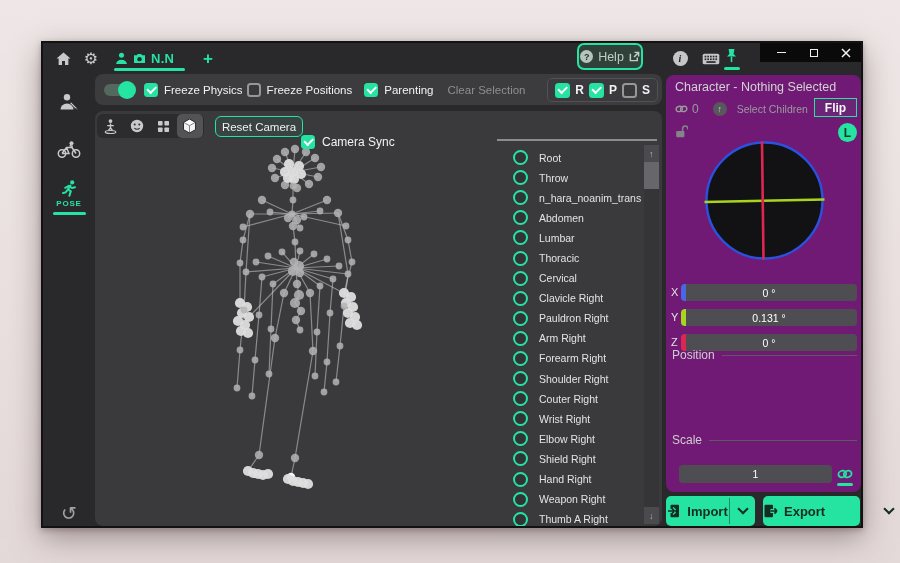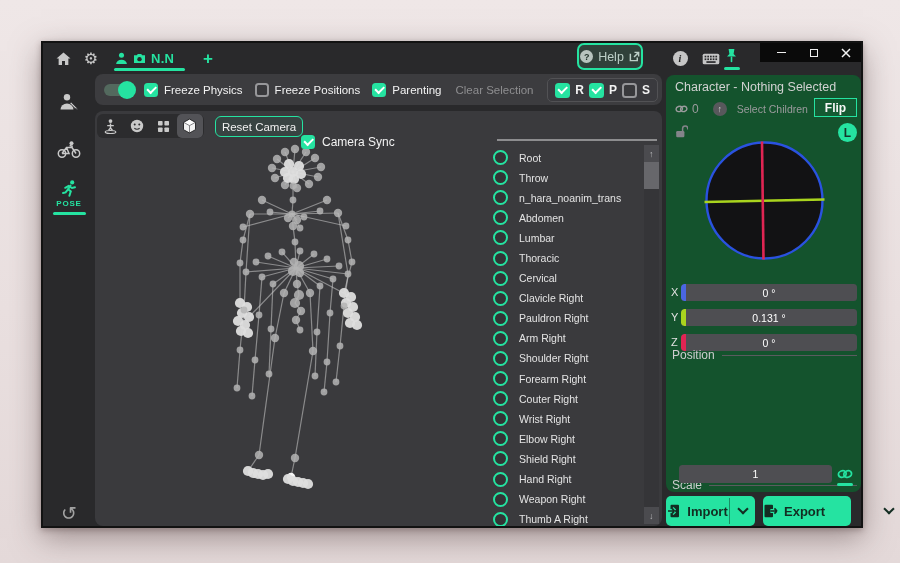--- a/index.html
+++ b/index.html
@@ -54,32 +54,32 @@
 
   
   .seg { position:absolute; left:2px; top:3px; width:107px; height:24px; background:#2c2c2e; border-radius:6px; display:flex; align-items:center; }
   .seg-btn { width:26.5px; height:24px; display:flex; align-items:center; justify-content:center; color:#c9c9c9; border-radius:5px; }
   .seg-btn.active { background:#535357; color:#f0f0f0; }
   .reset-cam { position:absolute; left:120px; top:5px; width:88px; height:21px; border:1.6px solid var(--green); border-radius:6px; background:rgba(37,227,161,.06); color:#f0f0f0; font-size:11.5px; display:flex; align-items:center; justify-content:center; }
   .cam-sync { position:absolute; left:206px; top:24px; display:flex; align-items:center; gap:7px; color:#f2f2f2; font-size:12px; }
 
   
   .list-divider { position:absolute; left:402px; top:28px; width:160px; height:1.5px; background:#8d8d8f; }
-  .bone-rows { position:absolute; left:398px; top:36.5px; width:148px; }
+  .bone-rows { position:absolute; left:418px; top:36.5px; width:148px; }
   .bone-row { height:20.1px; display:flex; align-items:center; gap:11px; }
   .bone-dot { width:15px; height:15px; border-radius:50%; border:2.2px solid var(--green); background:#333335; flex:none; }
   .bone-name { color:#e4e4e4; font-size:10.5px; white-space:nowrap; }
   .vscroll { position:absolute; left:549px; top:34px; width:14.5px; height:379px; background:rgba(0,0,0,.07); }
   .vs-btn { position:absolute; left:0; width:14.5px; height:17px; background:#4b4b4f; color:#b8b8ba; font-size:9px; display:flex; align-items:center; justify-content:center; }
   .vs-up { top:0; }
   .vs-down { top:362px; }
   .vs-thumb { position:absolute; left:0; top:17px; width:14.5px; height:27px; background:#67676b; }
 
   
-  .inspector { position:absolute; left:623px; top:32px; width:195px; height:417px; background:#14532d; border-radius:8px; }
+  .inspector { position:absolute; left:623px; top:32px; width:195px; height:417px; background:#701a75; border-radius:8px; }
   .insp-title { position:absolute; left:9px; top:5px; color:#d2d2d2; font-size:12.5px; }
   .insp-row2 { position:absolute; left:9px; top:25px; width:178px; height:17px; display:flex; align-items:center; }
   .link-count { color:#9b9b9d; font-size:12px; margin-left:4px; }
   .up-circle { width:14px; height:14px; border-radius:50%; background:#58585c; color:#cfcfcf; font-size:9px; display:flex; align-items:center; justify-content:center; margin-left:14px; }
   .sel-children { color:#9b9b9d; font-size:10.5px; margin-left:10px; }
   .flip-btn { position:absolute; left:148px; top:23px; width:43px; height:19px; border:1.6px solid var(--green); border-radius:0; background:rgba(37,227,161,.05);
     color:#f7f7f7; font-size:12px; font-weight:bold; display:flex; align-items:center; justify-content:center; }
   .lock { position:absolute; left:9px; top:49px; }
   .l-badge { position:absolute; left:172px; top:48px; width:19px; height:19px; border-radius:50%; background:var(--green); color:#16342a; font-size:12px; font-weight:bold; display:flex; align-items:center; justify-content:center; }
   .gizmo { position:absolute; left:33px; top:60px; }
@@ -226,21 +226,21 @@
 
   <div class="toolbar-card">
     <div class="toggle">
       <div class="pill"></div>
       <div class="knob"></div>
     </div>
     <label class="tb-check" style="margin-left:11px;">
       <span class="cb on"></span>
       <span>Freeze Physics</span>
     </label>
-    <label class="tb-check" style="margin-left:12px;">
+    <label class="tb-check" style="margin-left:4px;">
       <span class="cb off"></span>
       <span>Freeze Positions</span>
     </label>
     <label class="tb-check" style="margin-left:12px;">
       <span class="cb on"></span>
       <span>Parenting</span>
     </label>
     <span class="clear-sel" style="margin-left:14px;">Clear Selection</span>
     <div class="rps-group">
       <span class="cb on" style="width:15px;height:15px;"></span>
@@ -538,25 +538,25 @@
         <div class="bone-row">
           <span class="bone-dot"></span>
           <span class="bone-name">Pauldron Right</span>
         </div>
         <div class="bone-row">
           <span class="bone-dot"></span>
           <span class="bone-name">Arm Right</span>
         </div>
         <div class="bone-row">
           <span class="bone-dot"></span>
+          <span class="bone-name">Forearm Right</span>
+        </div>
+        <div class="bone-row">
+          <span class="bone-dot"></span>
           <span class="bone-name">Shoulder Right</span>
-        </div>
-        <div class="bone-row">
-          <span class="bone-dot"></span>
-          <span class="bone-name">Forearm Right</span>
         </div>
         <div class="bone-row">
           <span class="bone-dot"></span>
           <span class="bone-name">Couter Right</span>
         </div>
         <div class="bone-row">
           <span class="bone-dot"></span>
           <span class="bone-name">Wrist Right</span>
         </div>
         <div class="bone-row">
@@ -644,21 +644,21 @@
         <div class="axis-value">0 °</div>
       </div>
     </div>
 
     <div class="section-row" style="top:273px;">
       <span class="section-label">Position</span>
       <div class="section-rule"></div>
     </div>
 
 
-    <div class="section-row" style="top:358px;margin-top:45px;">
+    <div class="section-row" style="top:358px;">
       <span class="section-label">Scale</span>
       <div class="section-rule"></div>
     </div>
     <div class="scale-field">1</div>
     <div class="scale-link">
       <svg width="16" height="12" viewBox="0 0 16 12">
           <g fill="none" stroke="var(--green)" stroke-width="1.8">
             <ellipse cx="5.3" cy="6" rx="3.9" ry="3.2" transform="rotate(-20 5.3 6)"></ellipse>
             <ellipse cx="10.7" cy="6" rx="3.9" ry="3.2" transform="rotate(-20 10.7 6)"></ellipse>
           </g>
@@ -674,21 +674,21 @@
           <path d="M1 7 H7.6 M7.6 7 L5 4.4 M7.6 7 L5 9.6" stroke="var(--green)" stroke-width="4.2" fill="none"></path>
           <path d="M1 7 H7.6 M7.6 7 L5 4.4 M7.6 7 L5 9.6" stroke="#132d22" stroke-width="1.7" fill="none"></path>
         </svg>
       <span>Import</span>
     </div>
     <div class="io-divider"></div>
     <div class="io-caret">
         <div class="chev"></div>
       </div>
   </div>
-  <div class="io-btn" style="left:720px;width:88px;gap:30px;">
+  <div class="io-btn" style="left:720px;width:97px;gap:30px;">
     <div class="io-main">
       <svg width="15" height="14" viewBox="0 0 15 14">
           <path d="M2.5 0.8 H9 a1 1 0 0 1 1 1 V12.2 a1 1 0 0 1 -1 1 H2.5 a1 1 0 0 1 -1 -1 V1.8 a1 1 0 0 1 1 -1" fill="#132d22"></path>
           <path d="M7.4 7 H14 M14 7 L11.4 4.4 M14 7 L11.4 9.6" stroke="var(--green)" stroke-width="4.2" fill="none"></path>
           <path d="M7.4 7 H14 M14 7 L11.4 4.4 M14 7 L11.4 9.6" stroke="#132d22" stroke-width="1.7" fill="none"></path>
         </svg>
       <span>Export</span>
     </div>
     <div class="io-divider"></div>
     <div class="io-caret">

